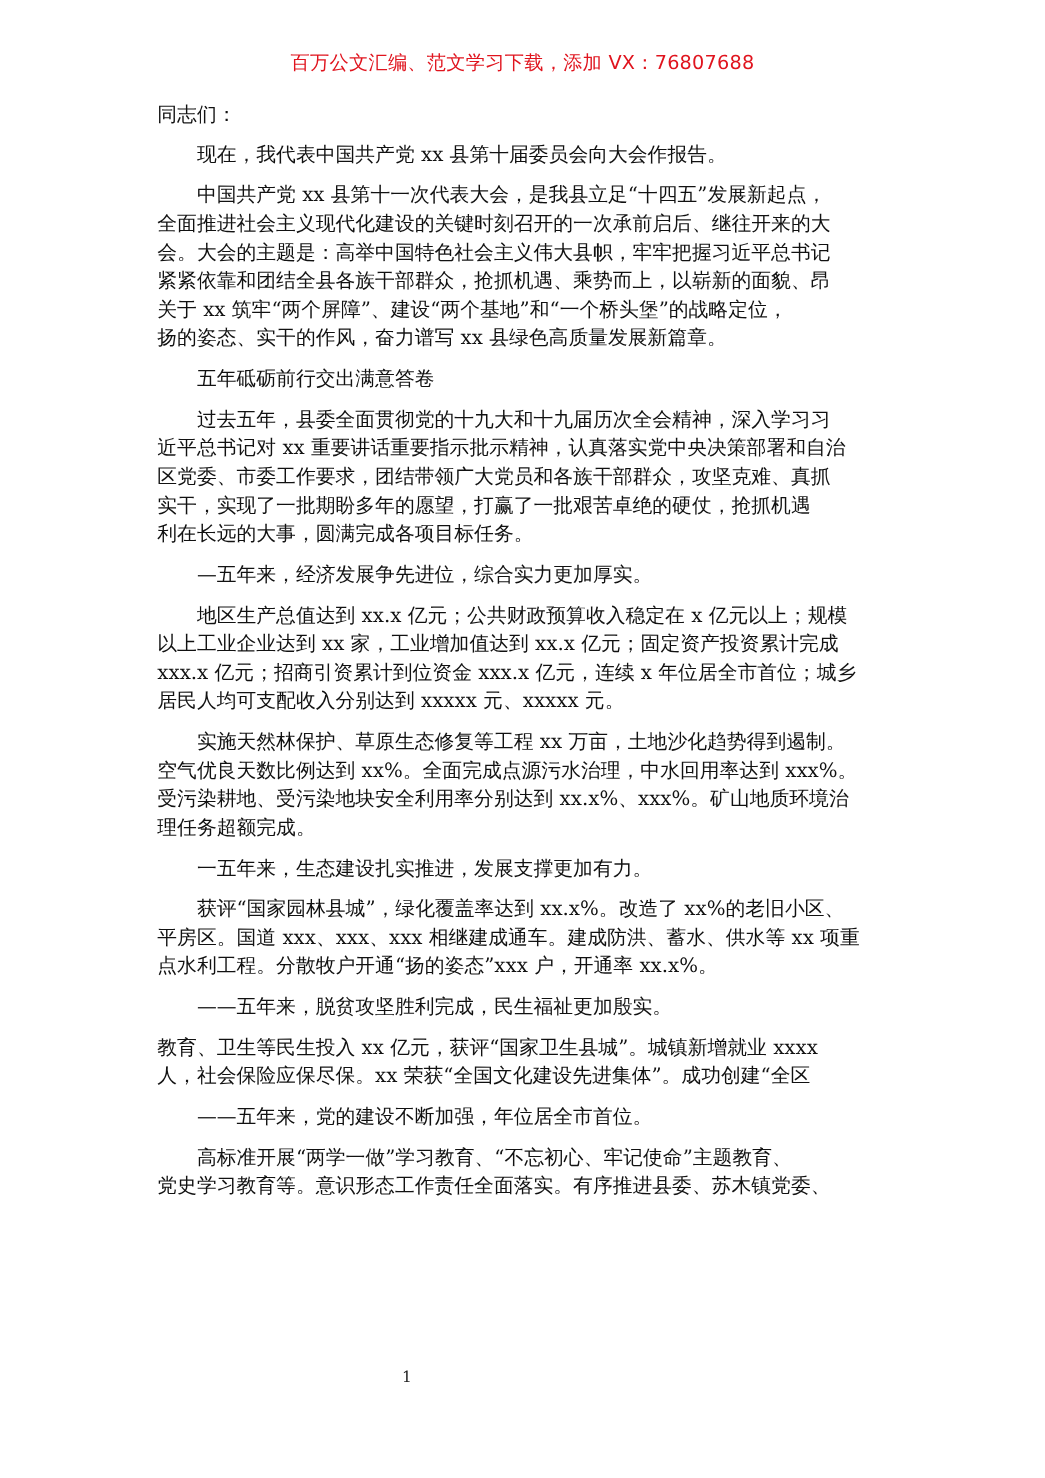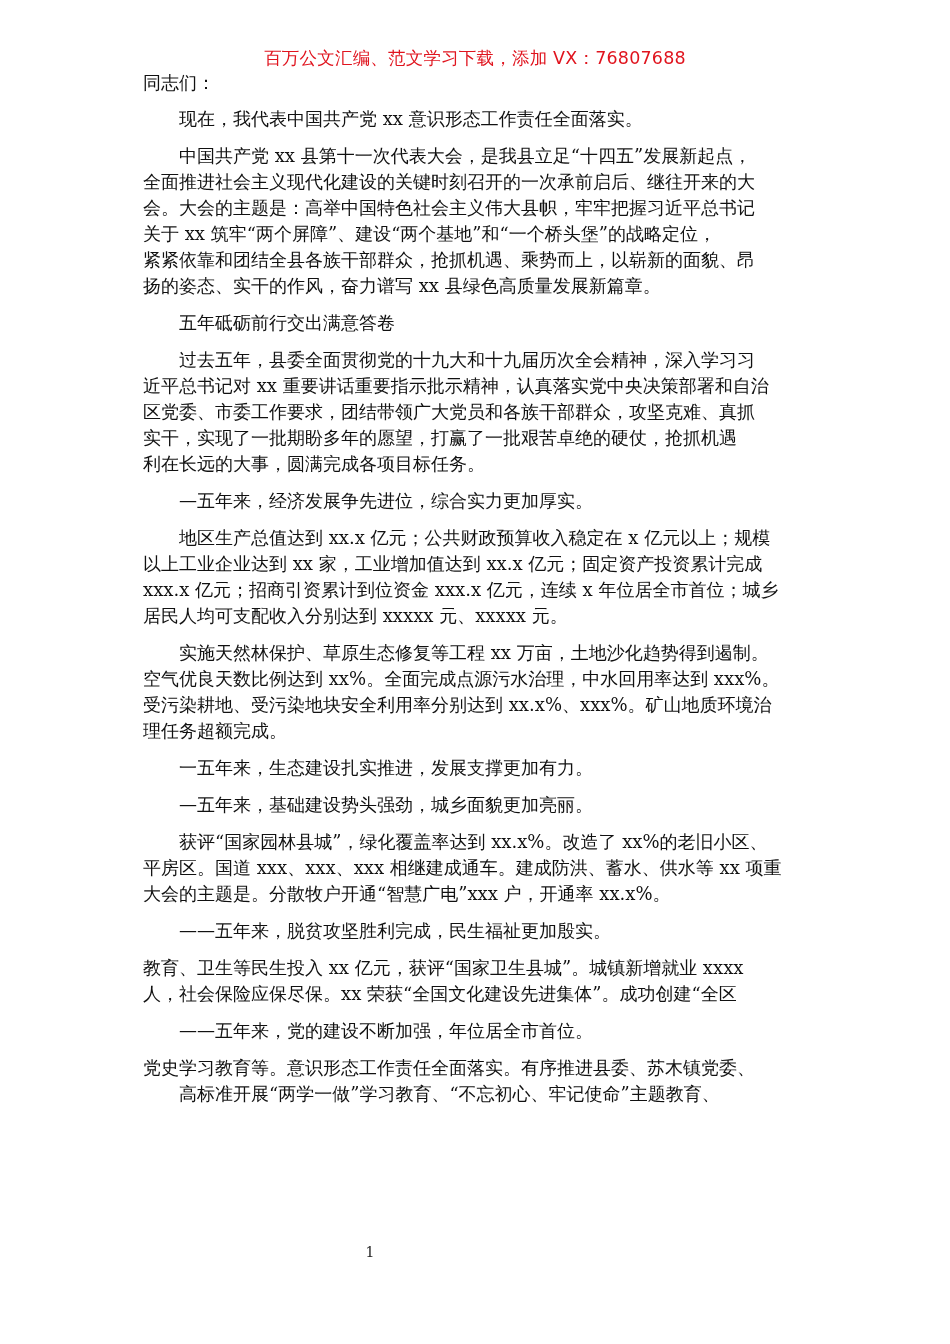--- a/index.html
+++ b/index.html
@@ -4,21 +4,21 @@
   <style>
     html, body { margin: 0; padding: 0; background: #ffffff; }
     body { width: 950px; height: 1344px; position: relative; overflow: hidden; }
     .page { position: absolute; left: 0; top: 0; width: 882px; height: 1344px; background: #fff; }
     .watermark {
       position: absolute; left: 0; top: 44px; width: 950px; text-align: center;
       color: #e0141e; font-family: "DejaVu Sans", sans-serif; font-size: 17.5px; line-height: 28px;
       letter-spacing: 0.2px;
     }
     .body-text {
-      position: absolute; left: 143px; top: 70px; width: 670px;
+      position: absolute; left: 143px; top: 92px; width: 670px;
       font-family: "DejaVu Serif", serif; font-size: 18px; color: #111;
     }
     .line { height: 26px; line-height: 26px; white-space: nowrap; }
     .para { margin-bottom: 11px; }
     .indent { padding-left: 36px; }
     .salutation { margin-bottom: 10px; }
     .page-number {
       position: absolute; left: 360px; top: 1244px; width: 20px; text-align: center;
       font-family: "DejaVu Serif", serif; font-size: 14px; color: #222;
     }
@@ -26,29 +26,29 @@
 </head>
 <body>
 
 <div class="page">
   <div class="watermark">百万公文汇编、范文学习下载，添加 VX：76807688</div>
 
   <div class="body-text">
     <div class="line salutation">同志们：</div>
 
     <div class="para">
-      <div class="line indent">现在，我代表中国共产党 xx 意识形态工作责任全面落实。</div>
+      <div class="line indent">现在，我代表中国共产党 xx 县第十届委员会向大会作报告。</div>
     </div>
 
     <div class="para">
       <div class="line indent">中国共产党 xx 县第十一次代表大会，是我县立足“十四五”发展新起点，</div>
       <div class="line">全面推进社会主义现代化建设的关键时刻召开的一次承前启后、继往开来的大</div>
       <div class="line">会。大会的主题是：高举中国特色社会主义伟大县帜，牢牢把握习近平总书记</div>
+      <div class="line">紧紧依靠和团结全县各族干部群众，抢抓机遇、乘势而上，以崭新的面貌、昂</div>
       <div class="line">关于 xx 筑牢“两个屏障”、建设“两个基地”和“一个桥头堡”的战略定位，</div>
-      <div class="line">紧紧依靠和团结全县各族干部群众，抢抓机遇、乘势而上，以崭新的面貌、昂</div>
       <div class="line">扬的姿态、实干的作风，奋力谱写 xx 县绿色高质量发展新篇章。</div>
     </div>
 
     <div class="para">
       <div class="line indent">五年砥砺前行交出满意答卷</div>
     </div>
 
     <div class="para">
       <div class="line indent">过去五年，县委全面贯彻党的十九大和十九届历次全会精神，深入学习习</div>
       <div class="line">近平总书记对 xx 重要讲话重要指示批示精神，认真落实党中央决策部署和自治</div>
@@ -72,43 +72,40 @@
       <div class="line indent">实施天然林保护、草原生态修复等工程 xx 万亩，土地沙化趋势得到遏制。</div>
       <div class="line">空气优良天数比例达到 xx%。全面完成点源污水治理，中水回用率达到 xxx%。</div>
       <div class="line">受污染耕地、受污染地块安全利用率分别达到 xx.x%、xxx%。矿山地质环境治</div>
       <div class="line">理任务超额完成。</div>
     </div>
 
     <div class="para">
       <div class="line indent">一五年来，生态建设扎实推进，发展支撑更加有力。</div>
     </div>
 
-    <div class="para">
-      <div class="line indent">—五年来，基础建设势头强劲，城乡面貌更加亮丽。</div>
-    </div>
 
     <div class="para">
       <div class="line indent">获评“国家园林县城”，绿化覆盖率达到 xx.x%。改造了 xx%的老旧小区、</div>
       <div class="line">平房区。国道 xxx、xxx、xxx 相继建成通车。建成防洪、蓄水、供水等 xx 项重</div>
-      <div class="line">大会的主题是。分散牧户开通“智慧广电”xxx 户，开通率 xx.x%。</div>
+      <div class="line">点水利工程。分散牧户开通“扬的姿态”xxx 户，开通率 xx.x%。</div>
     </div>
 
     <div class="para">
       <div class="line indent">——五年来，脱贫攻坚胜利完成，民生福祉更加殷实。</div>
     </div>
 
     <div class="para">
       <div class="line">教育、卫生等民生投入 xx 亿元，获评“国家卫生县城”。城镇新增就业 xxxx</div>
       <div class="line">人，社会保险应保尽保。xx 荣获“全国文化建设先进集体”。成功创建“全区</div>
     </div>
 
     <div class="para">
       <div class="line indent">——五年来，党的建设不断加强，年位居全市首位。</div>
     </div>
 
     <div class="para">
+      <div class="line indent">高标准开展“两学一做”学习教育、“不忘初心、牢记使命”主题教育、</div>
       <div class="line">党史学习教育等。意识形态工作责任全面落实。有序推进县委、苏木镇党委、</div>
-      <div class="line indent">高标准开展“两学一做”学习教育、“不忘初心、牢记使命”主题教育、</div>
     </div>
   </div>
 
   <div class="page-number">1</div>
 </div>
 
 </body></html>

